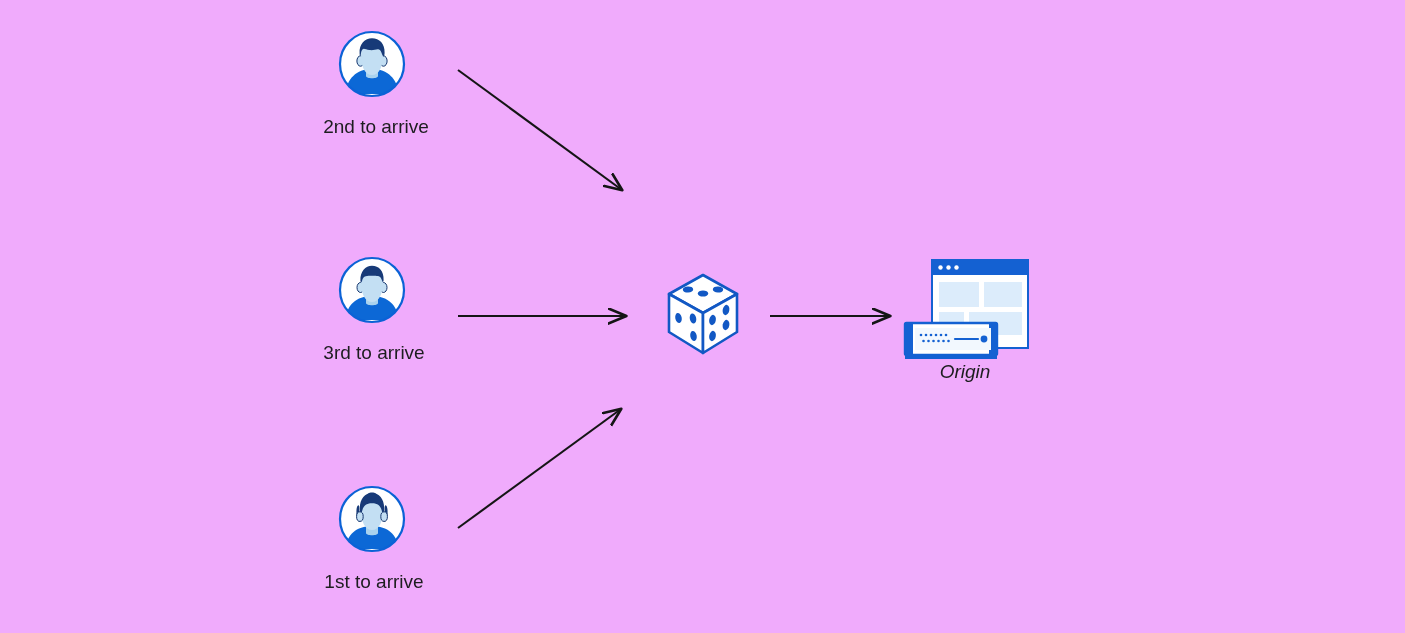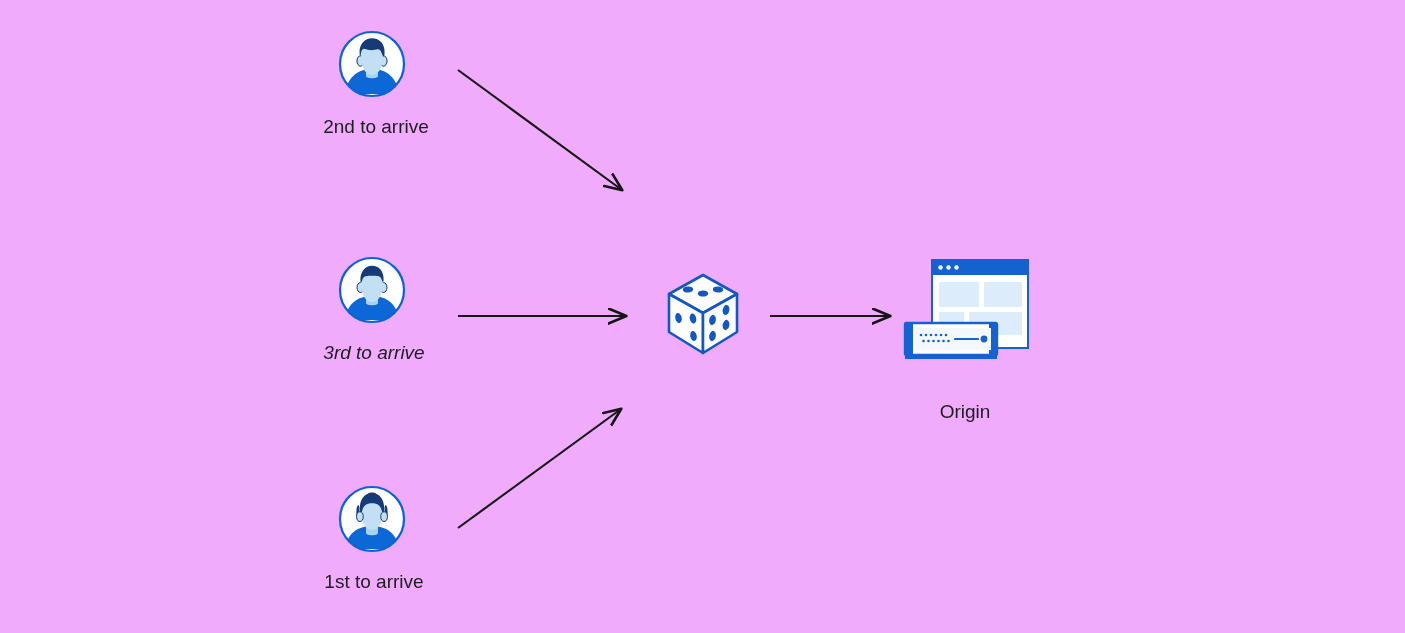--- a/index.html
+++ b/index.html
@@ -92,21 +92,21 @@
         <path d="M35 41 c-16 0 -25 9 -27 24 h54 c-2 -15 -11 -24 -27 -24 z" fill="#0c68d6"></path>
         <path d="M29 37 h12 v11 c0 3 -12 3 -12 0 z" fill="#a9d2ee"></path>
         <ellipse cx="23.5" cy="32.5" rx="3.5" ry="5" fill="#c3dff3" stroke="#17376e" stroke-width="1"></ellipse>
         <ellipse cx="46.5" cy="32.5" rx="3.5" ry="5" fill="#c3dff3" stroke="#17376e" stroke-width="1"></ellipse>
         <path d="M24 27 c0 -10 5 -16 11 -16 c6 0 11 6 11 16 c0 12 -4 20 -11 20 c-7 0 -11 -8 -11 -20 z" fill="#c3dff3"></path>
         <path d="M23.4 25.6 c-0.4 -9 5 -14.8 11.6 -14.8 c6.8 0 12 5.2 11.6 14.2 c-0.1 2.4 -0.9 2.6 -1.5 0.8 c-1 -3 -2.2 -4.6 -4 -4.8 c-3.2 -0.4 -9.6 -0.4 -12.4 0.2 c-2 0.4 -3 2 -3.6 4.6 c-0.5 2 -1.6 2 -1.7 -0.2 z" fill="#173a78"></path>
       </g>
       <circle cx="35" cy="35" r="32" fill="none" stroke="#0b62d6" stroke-width="2.2"></circle>
     </svg>
   </div>
-  <div class="node-label" style="left:314px; top:341px; width:120px;font-style:italic;">3rd to arrive</div>
+  <div class="node-label" style="left:314px; top:341px; width:120px;">3rd to arrive</div>
 
   <div class="icon-wrap" style="left:337px; top:484px; width:70px; height:70px;">
     <svg width="70" height="70" viewBox="0 0 70 70">
       <defs>
         <clipPath id="clipC">
             <circle cx="35" cy="35" r="32"></circle>
           </clipPath>
       </defs>
       <circle cx="35" cy="35" r="32" fill="#ffffff"></circle>
       <g clip-path="url(#clipC)">
@@ -186,15 +186,15 @@
             <circle cx="40.5" cy="86" r="1.3"></circle>
           <circle cx="45.5" cy="86" r="1.3"></circle>
             <circle cx="50.5" cy="86" r="1.3"></circle>
             <circle cx="55.5" cy="86" r="1.3"></circle>
         </g>
         <line x1="62" y1="84" x2="85" y2="84" stroke="#1461d2" stroke-width="2.2" stroke-linecap="round"></line>
         <circle cx="91" cy="84" r="3.4" fill="#1461d2"></circle>
       </g>
     </svg>
   </div>
-  <div class="node-label" style="left:905px; top:400px; width:120px;">Origin</div>
+  <div class="node-label" style="left:905px; top:360px; width:120px;font-style:italic;">Origin</div>
 
 </div>
 
 </body></html>

